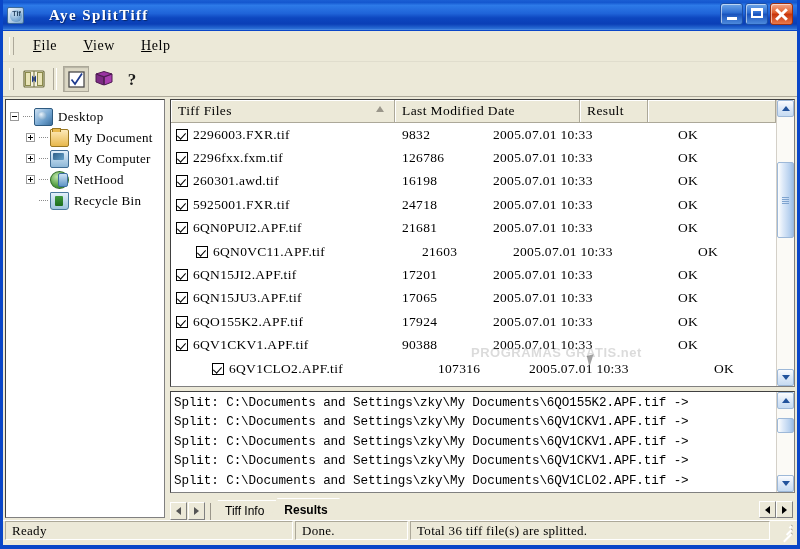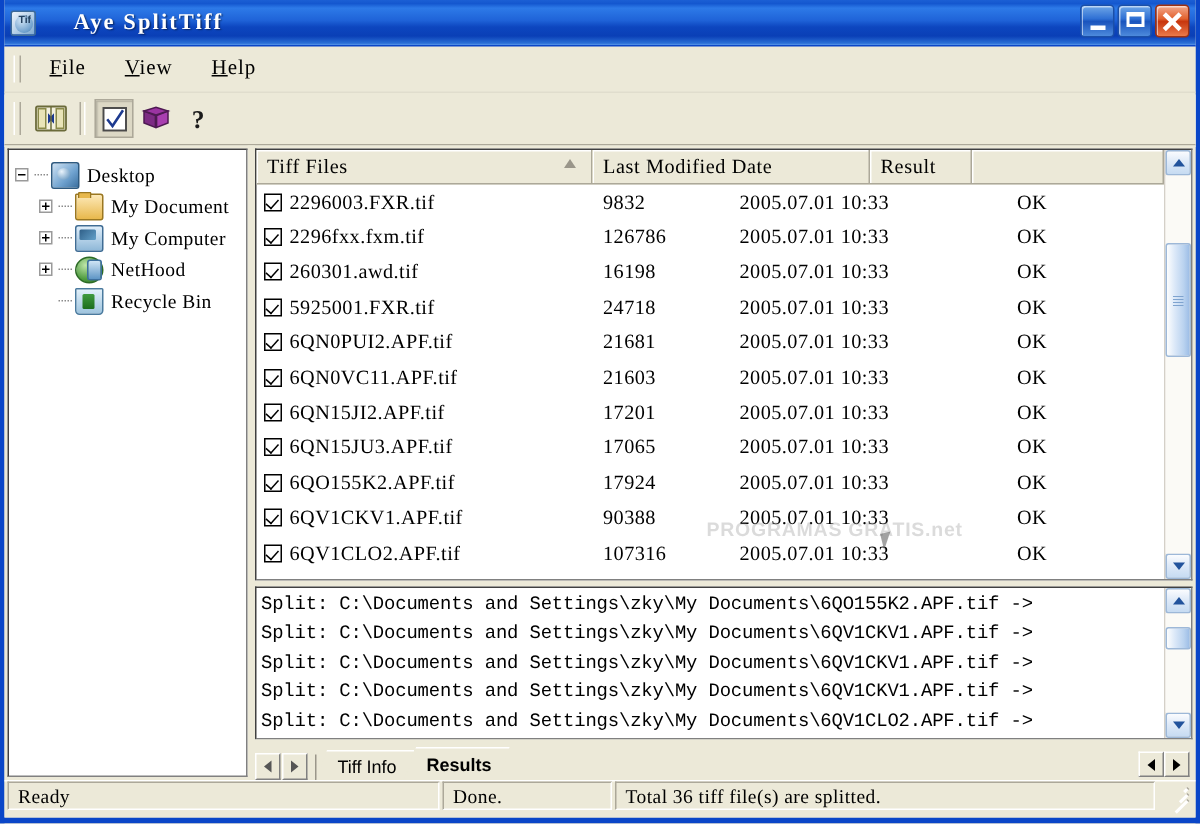--- a/index.html
+++ b/index.html
@@ -466,21 +466,21 @@
                 <div class="lv-row">
                   <div class="cell name" style="width: 224px;">
                     <div class="chk"></div>
                     <span>6QN0PUI2.APF.tif</span>
                   </div>
                   <div class="cell" style="width: 91px;">21681</div>
                   <div class="cell" style="width: 185px;">2005.07.01 10:33</div>
                   <div class="cell" style="width: 68px;">OK</div>
                 </div>
                 <div class="lv-row">
-                  <div class="cell name" style="width: 224px;">
+                  <div class="cell name" style="width: 224px; margin-left: 20px;">
                     <div class="chk"></div>
                     <span>6QN0VC11.APF.tif</span>
                   </div>
                   <div class="cell" style="width: 91px;">21603</div>
                   <div class="cell" style="width: 185px;">2005.07.01 10:33</div>
                   <div class="cell" style="width: 68px;">OK</div>
                 </div>
                 <div class="lv-row">
                   <div class="cell name" style="width: 224px;">
                     <div class="chk"></div>
@@ -511,21 +511,21 @@
                 <div class="lv-row">
                   <div class="cell name" style="width: 224px;">
                     <div class="chk"></div>
                     <span>6QV1CKV1.APF.tif</span>
                   </div>
                   <div class="cell" style="width: 91px;">90388</div>
                   <div class="cell" style="width: 185px;">2005.07.01 10:33</div>
                   <div class="cell" style="width: 68px;">OK</div>
                 </div>
                 <div class="lv-row">
-                  <div class="cell name" style="width: 224px;">
+                  <div class="cell name" style="width: 224px; margin-left: 36px;">
                     <div class="chk"></div>
                     <span>6QV1CLO2.APF.tif</span>
                   </div>
                   <div class="cell" style="width: 91px;">107316</div>
                   <div class="cell" style="width: 185px;">2005.07.01 10:33</div>
                   <div class="cell" style="width: 68px;">OK</div>
                 </div>
                 <div class="lv-row">
                   <div class="cell name" style="width: 224px;">
                     <div class="chk"></div>

